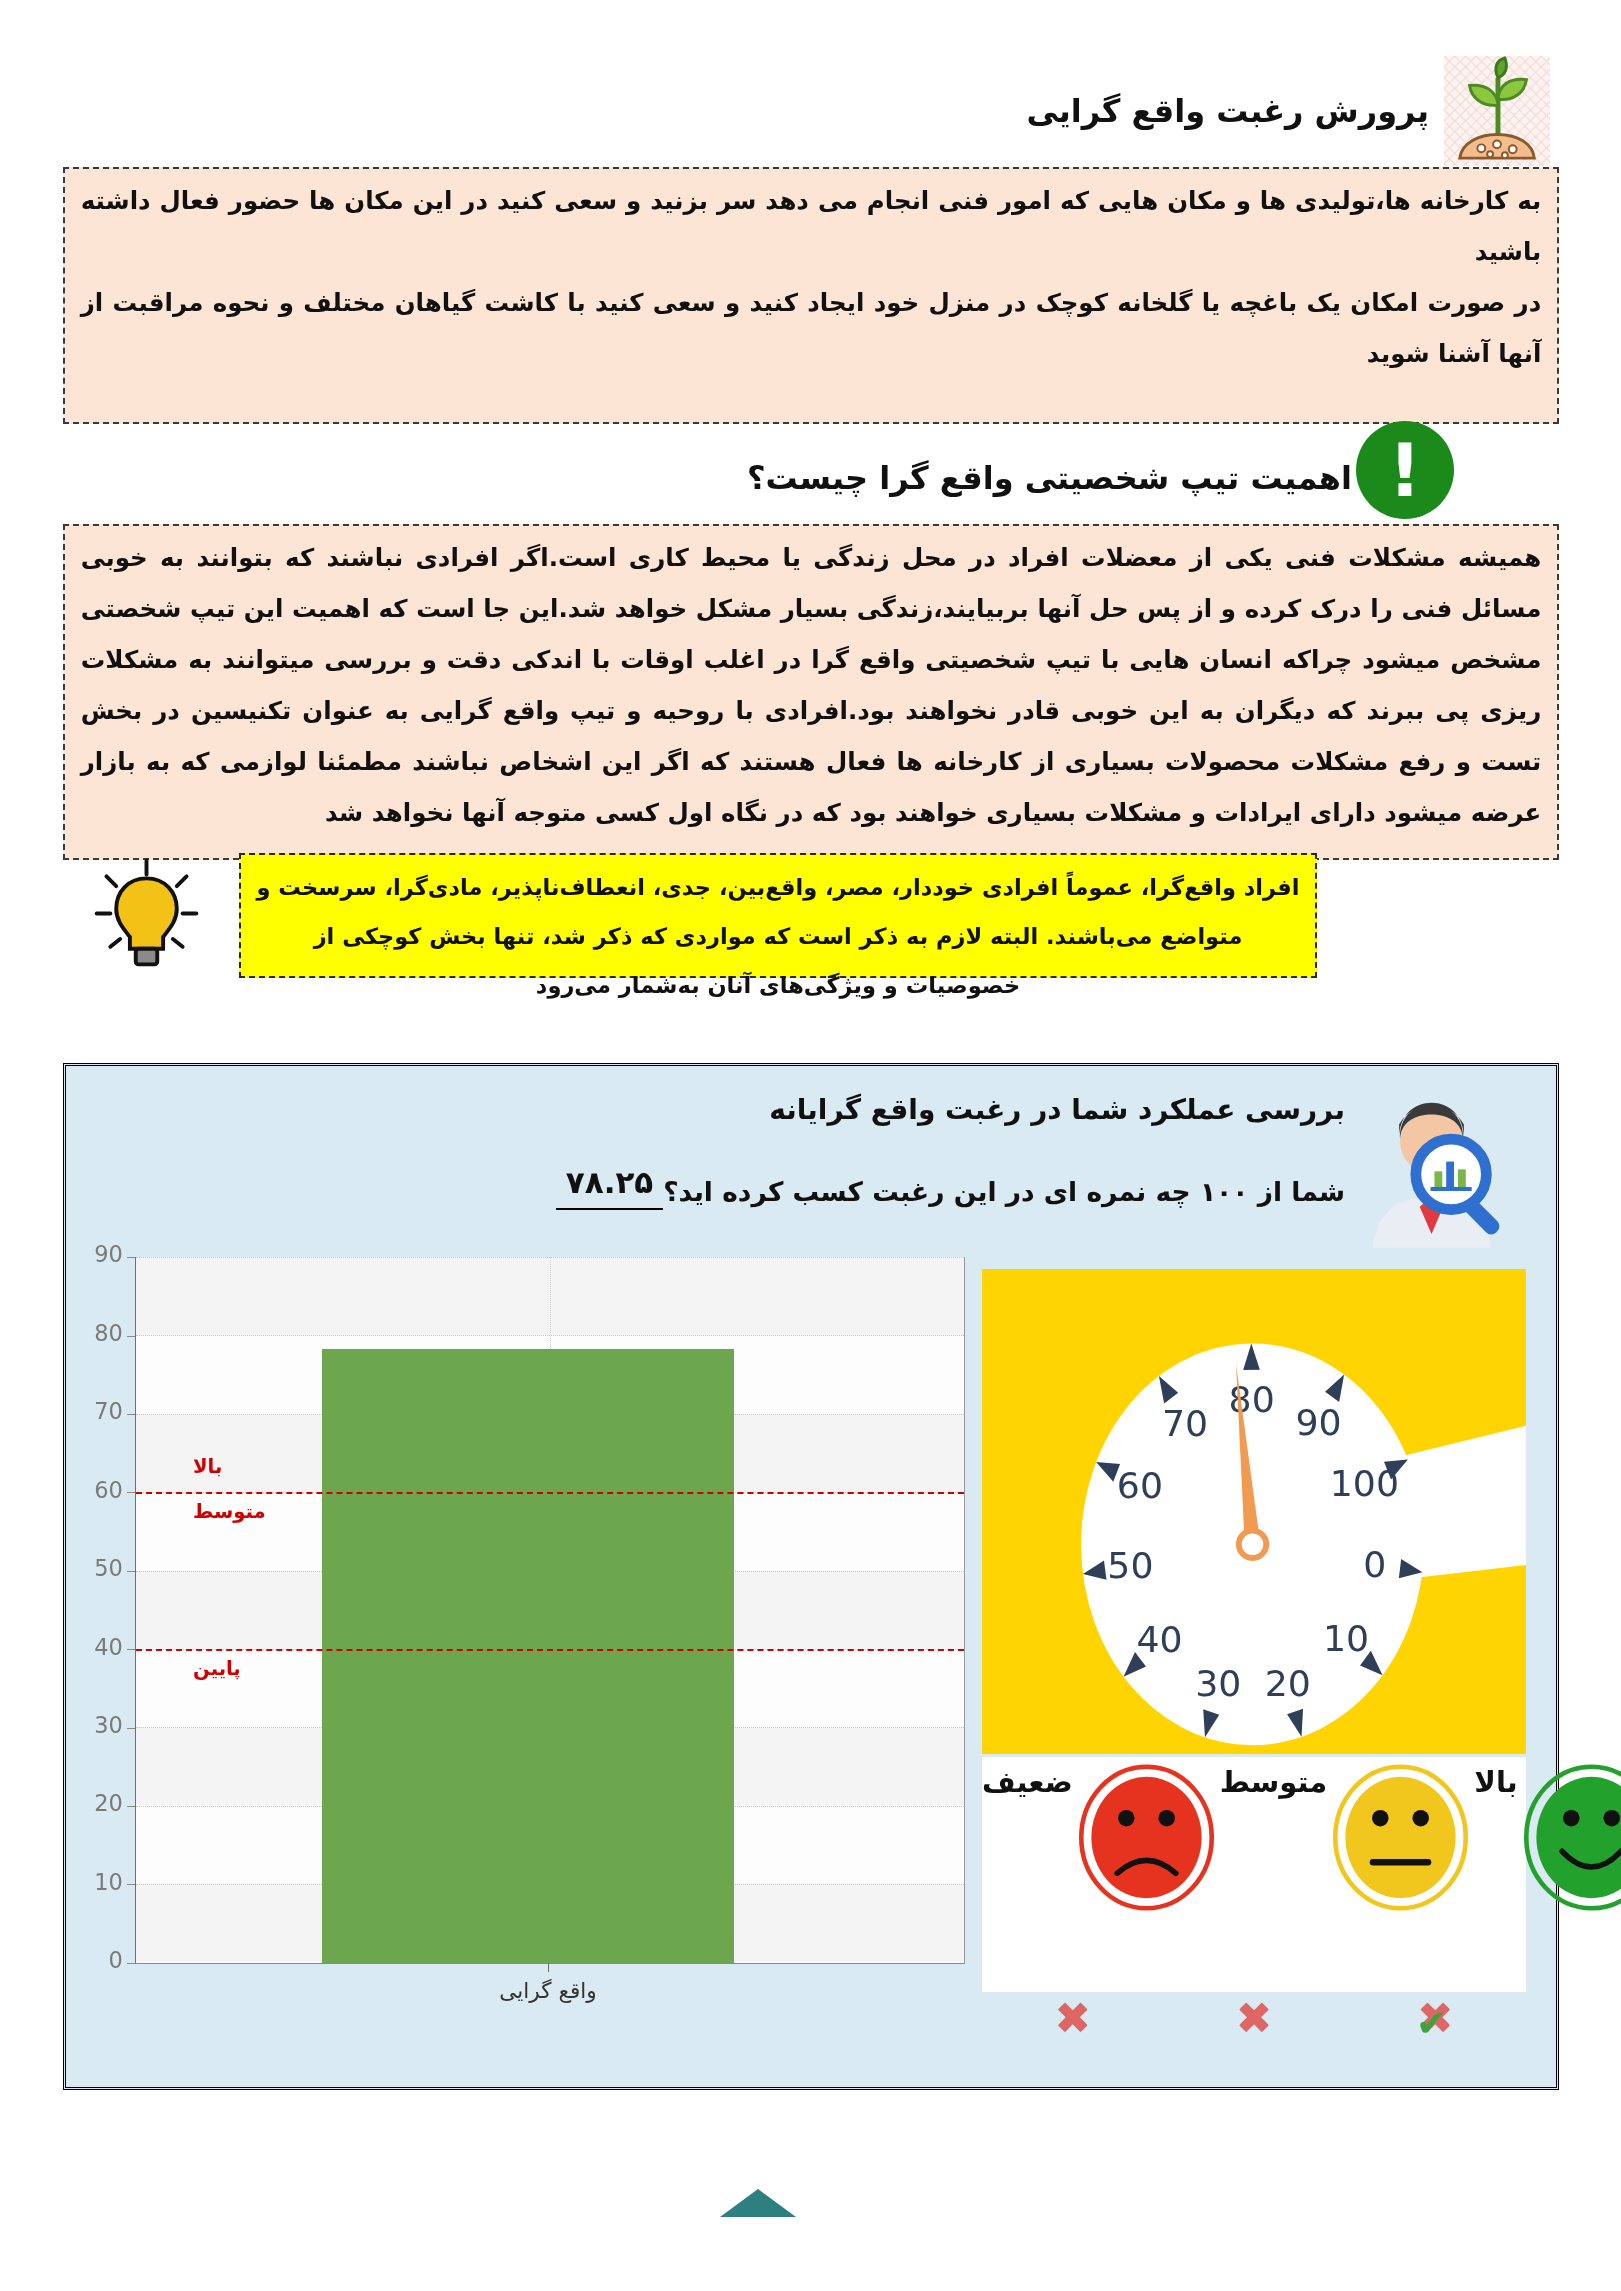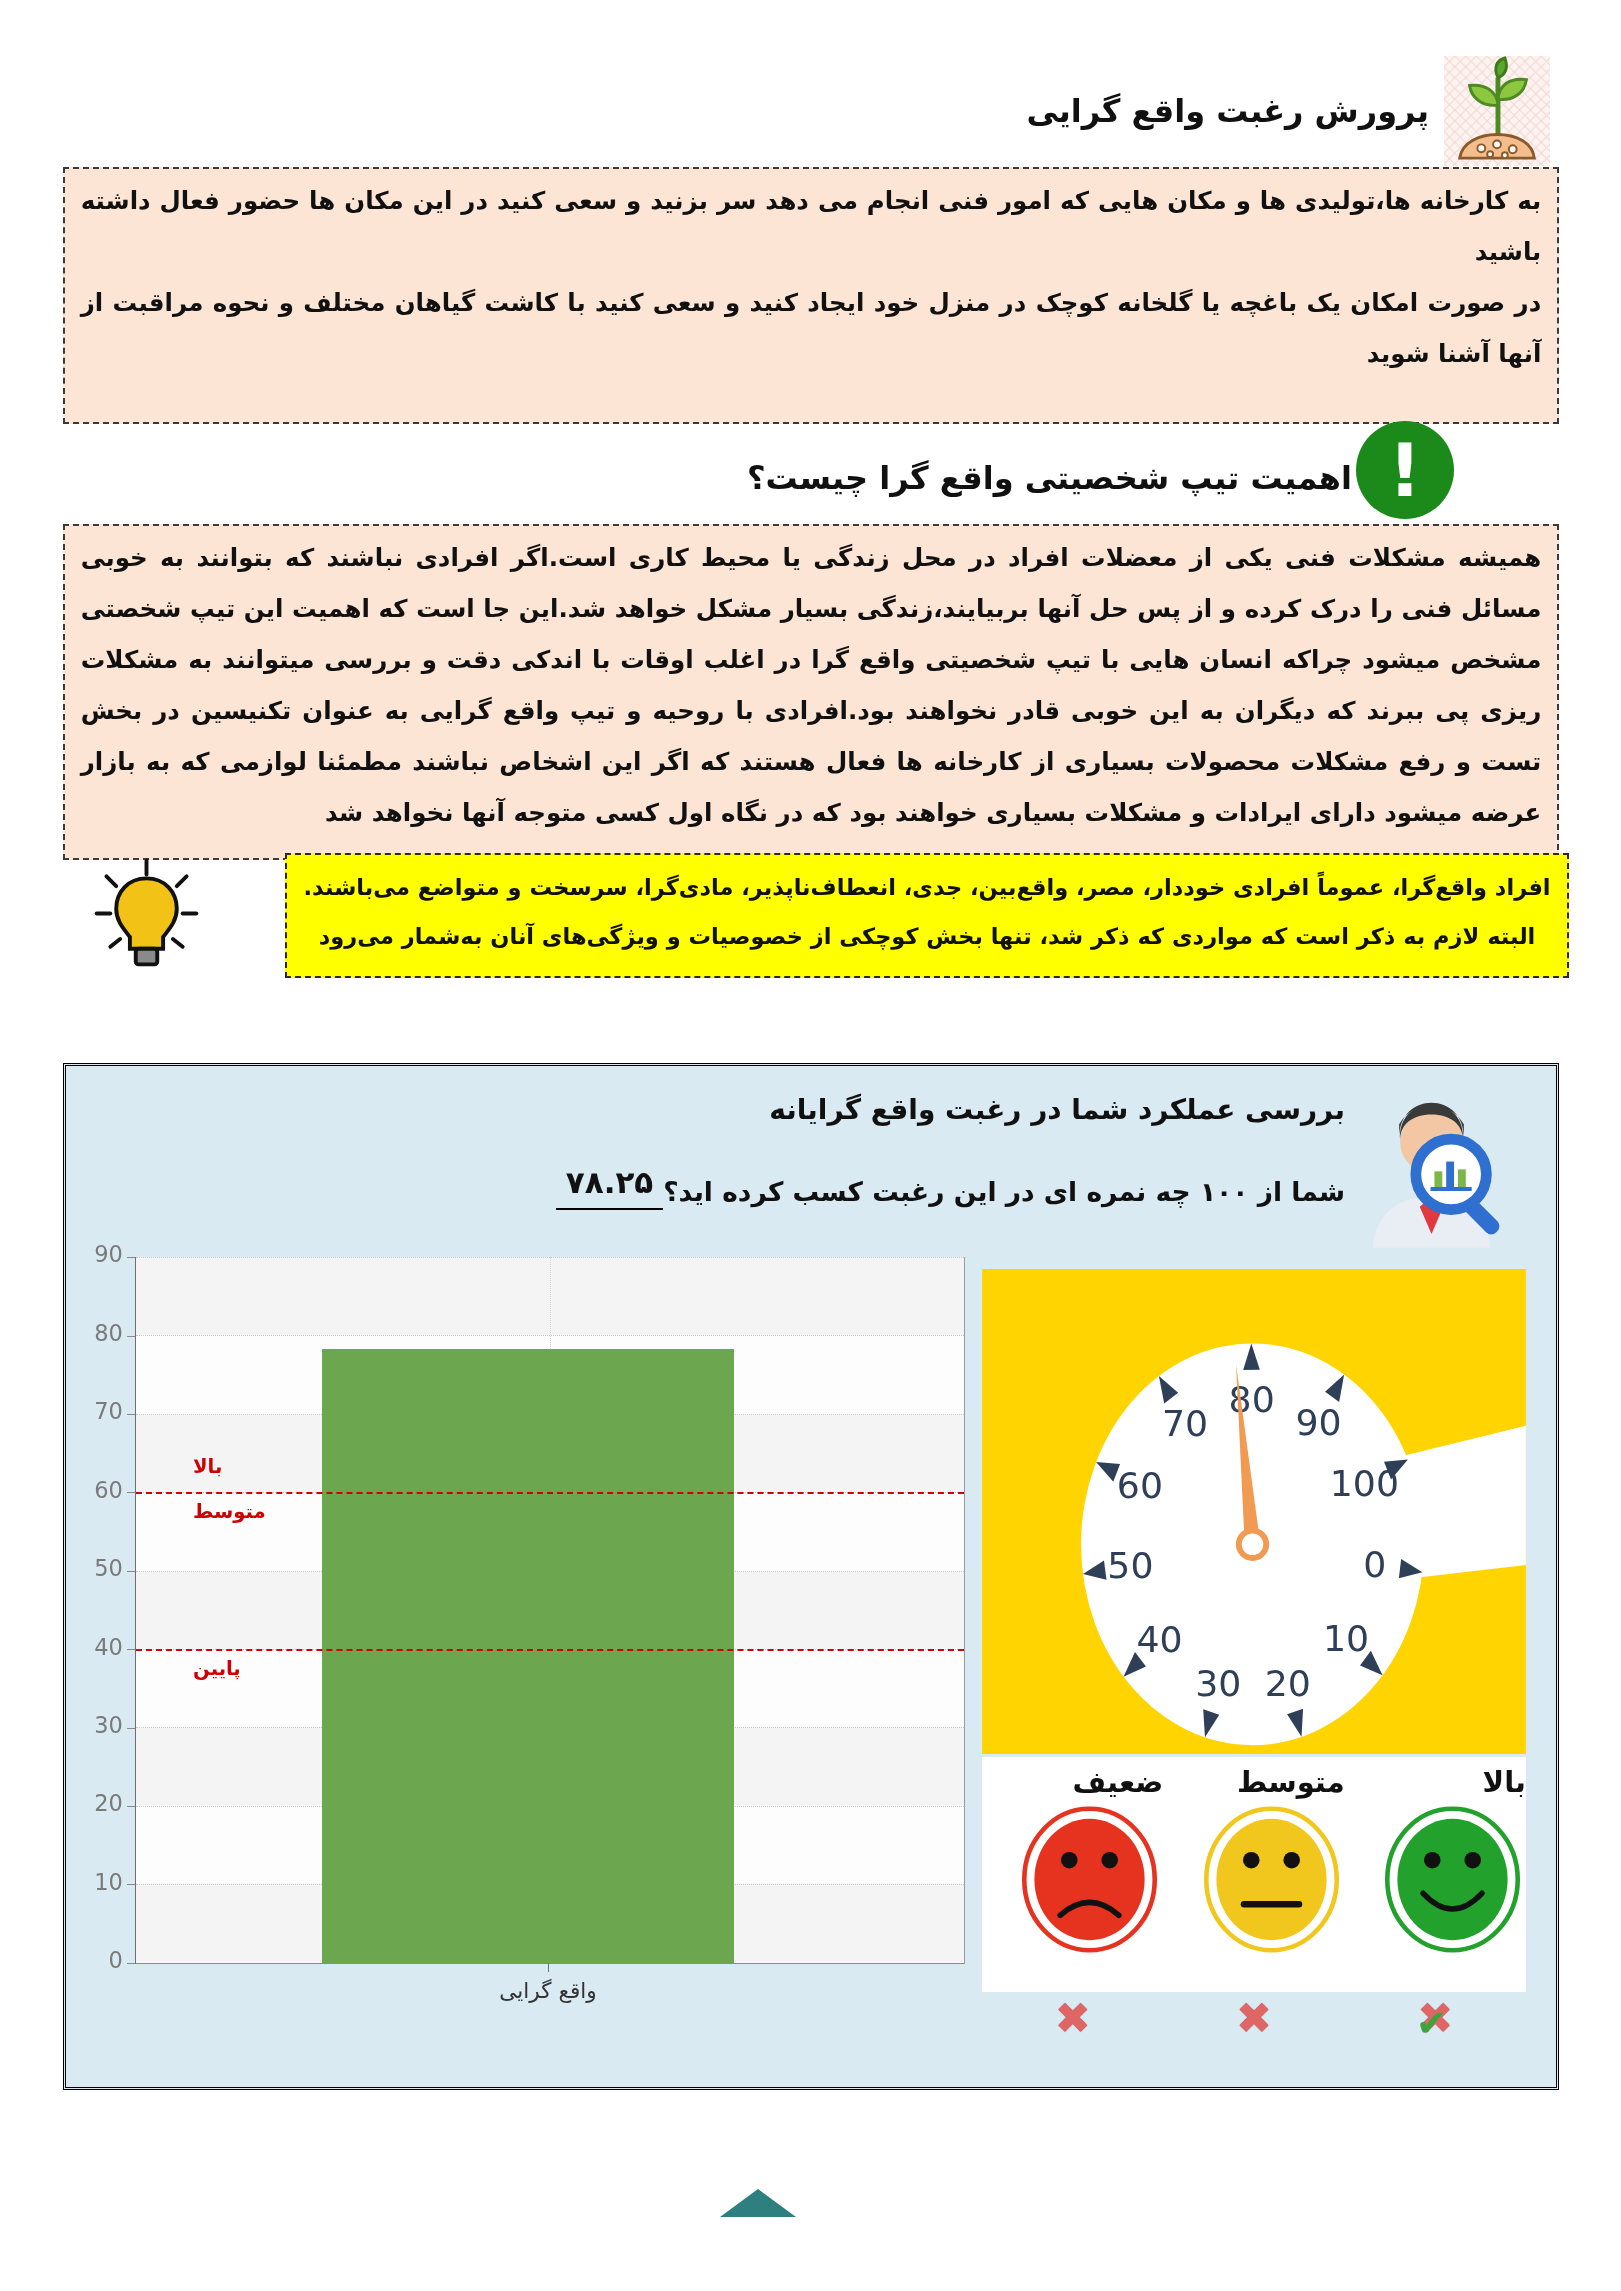--- a/index.html
+++ b/index.html
@@ -54,21 +54,21 @@
   .bar{position:absolute;bottom:0;left:186px;width:412px;}
   .refline{position:absolute;left:0;right:0;border-top:2.9px dashed #d10000;}
   .ref-label{position:absolute;font-size:19.6px;font-weight:bold;direction:rtl;}
   .ylab{position:absolute;left:5.9px;width:51px;text-align:right;color:#7a7a7a;font-size:22.5px;}
   .ytick{position:absolute;left:61px;width:7.8px;border-top:1px solid #8a8a8a;}
   .xtick{left:482px;top:897px;height:8.8px;border-left:1px solid #6f6f6f;}
   .xlabel{left:384px;top:912px;width:196px;text-align:center;font-size:21.6px;color:#333;}
   
   .gauge-box{left:916px;top:203px;width:544px;height:485px;}
   .faces-box{left:916px;top:691px;width:544px;height:235px;background:#fff;display:flex;}
-  .face-cell{flex:1;display:flex;flex-direction:column;align-items:flex-end;}
+  .face-cell{flex:1;display:flex;flex-direction:row;align-items:flex-start;}
   .face-label{font-size:29px;font-weight:bold;color:#111;margin-top:7.8px;}
   .face-svg{width:147px;height:157px;margin-top:2px;}
   .marks-row{left:916px;top:931px;width:544px;height:74px;display:flex;}
   .mark-cell{flex:1;position:relative;display:flex;align-items:flex-start;justify-content:center;}
   .mark-x{font-size:43px;font-weight:bold;color:#e06666;text-shadow:0 0 1px #9c2b2b;line-height:1;}
   .mark-check{position:absolute;font-size:37px;font-weight:bold;color:#3da33d;top:7.8px;margin-left:-7.8px;line-height:1;}
   
   .up-arrow{left:720px;top:2189px;width:0;height:0;
     border-left:38px solid transparent;border-right:38px solid transparent;
     border-bottom:28px solid #2e7f7f;}
@@ -121,21 +121,21 @@
       <line x1="106" y1="24" x2="96" y2="34"></line>
       <line x1="14" y1="62" x2="28" y2="62"></line>
       <line x1="116" y1="62" x2="102" y2="62"></line>
       <line x1="28" y1="96" x2="38" y2="88"></line>
       <line x1="102" y1="96" x2="92" y2="88"></line>
     </g>
     <path d="M65 26 C46 26 34 40 34 57 C34 70 42 78 48 86 L48 98 L82 98 L82 86 C88 78 96 70 96 57 C96 40 84 26 65 26Z" fill="#f2c216" stroke="#111" stroke-width="4"></path>
     <rect x="54" y="98" width="22" height="16" rx="3" fill="#8a8a8a" stroke="#111" stroke-width="4"></rect>
   </svg>
 </div>
-<div class="abs rtl note-box" style="left:239px;top:853px;width:1284px;height:125px;margin-left:46px;">
+<div class="abs rtl note-box" style="left:239px;top:853px;width:1078px;height:125px;">
   <span>افراد واقع‌گرا، عموماً افرادی خوددار، مصر، واقع‌بین، جدی، انعطاف‌ناپذیر، مادی‌گرا، سرسخت و متواضع می‌باشند. البته لازم به ذکر است که مواردی که ذکر شد، تنها بخش کوچکی از خصوصیات و ویژگی‌های آنان به‌شمار می‌رود</span>
 </div>
 
 <div class="abs panel">
 
 
   <div class="abs" style="right:51px;top:14.7px;width:147px;height:167px;">
     <svg width="147" height="167" viewBox="0 0 150 170">
       <path d="M15 170 C18 132 44 118 75 118 C106 118 132 132 135 170 Z" fill="#e8eef4"></path>
       <rect x="62" y="88" width="26" height="26" fill="#f3c7a4"></rect>

